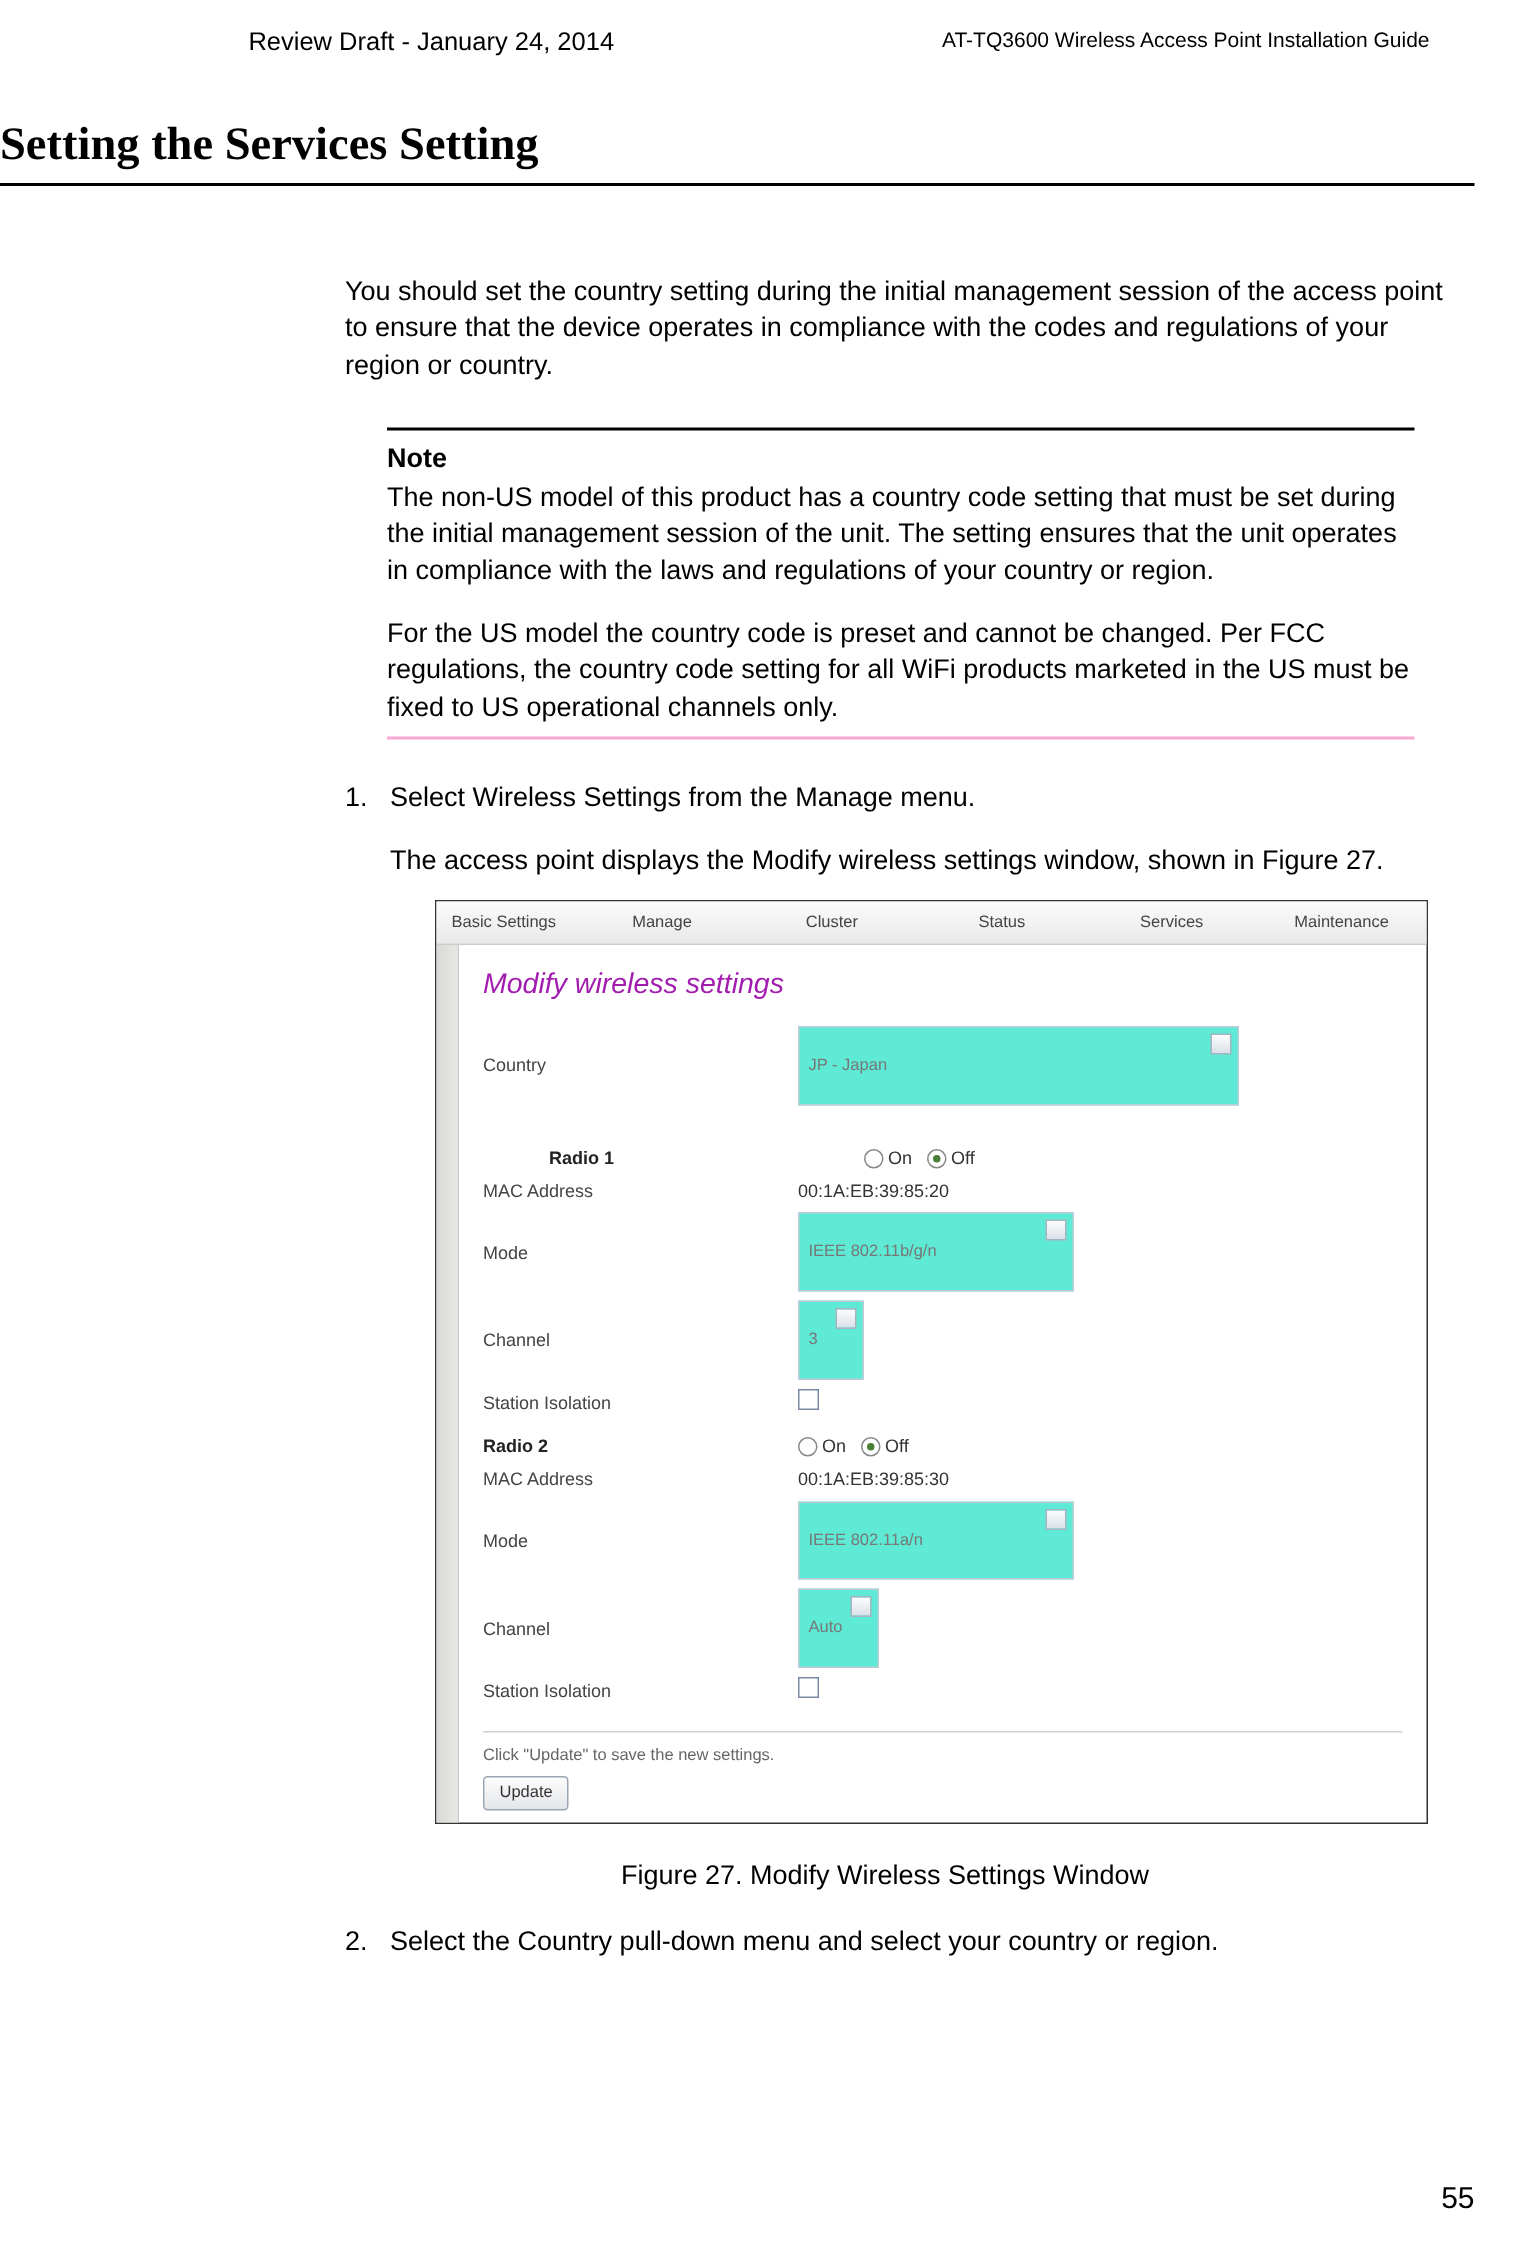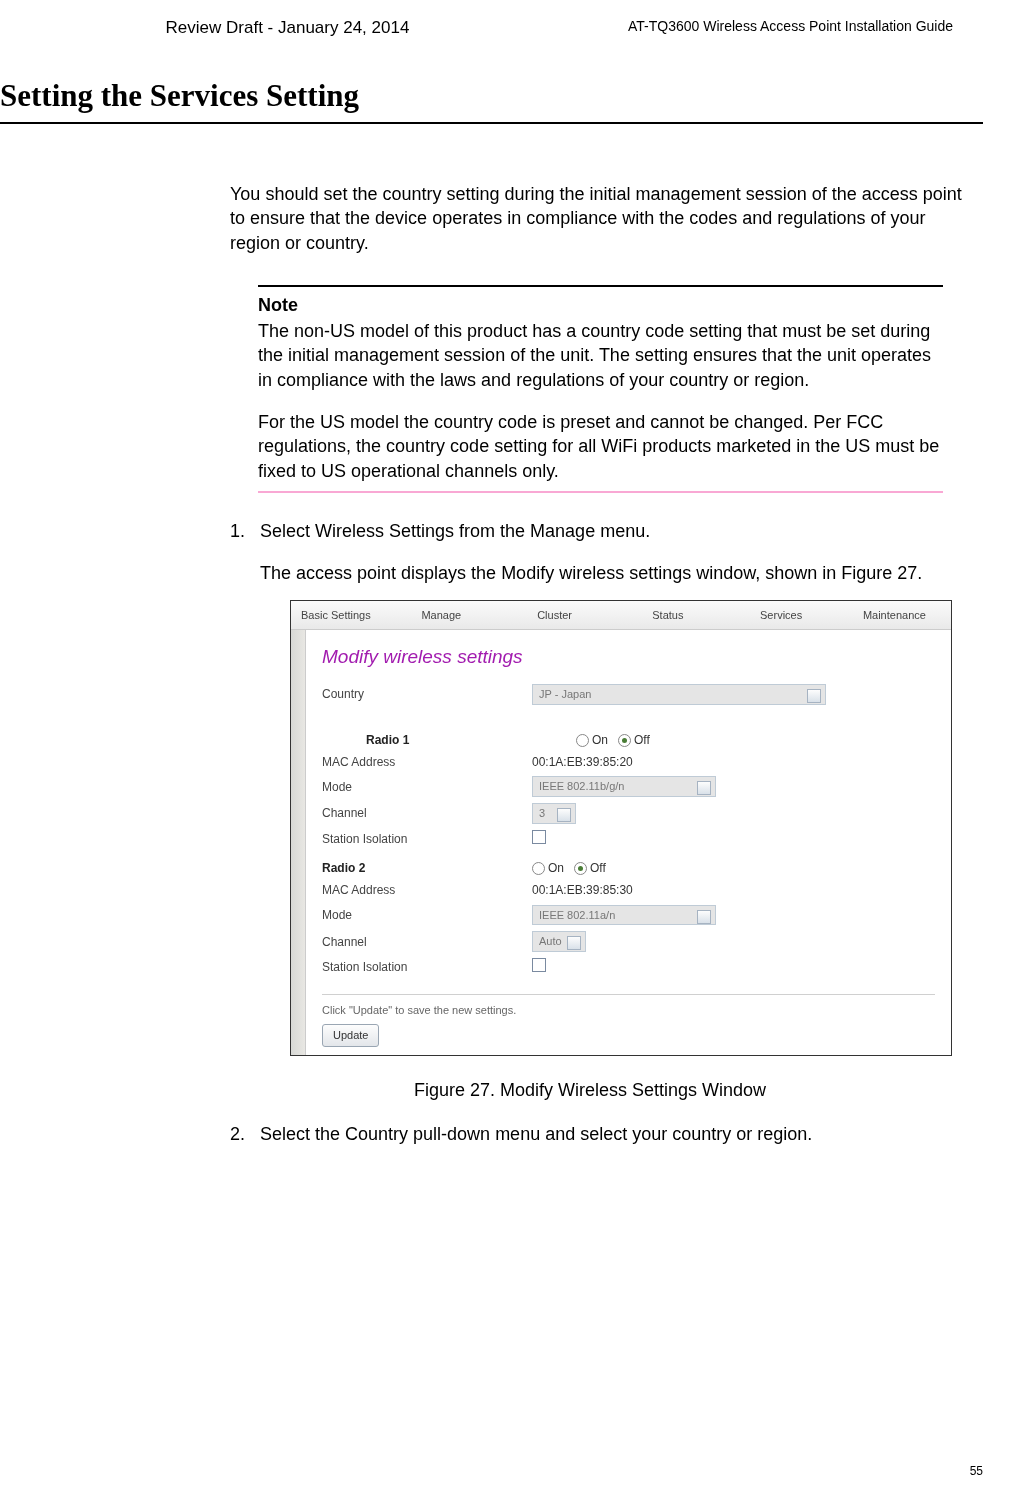--- a/index.html
+++ b/index.html
@@ -24,30 +24,30 @@
   .fig-tabs div{padding:7px 10px;flex:1;text-align:center;}
   .fig-tabs div:first-child{flex:0 0 auto;padding-right:14px;}
   .fig-main{display:flex;}
   .fig-side{width:14px;background:linear-gradient(to right,#d8d9d6,#e8e7e3);border-right:1px solid #ccc;}
   .fig-content{flex:1;padding:10px 16px 8px 16px;}
   .fig-h1{font-style:italic;font-family:Verdana,Arial,sans-serif;font-size:19px;color:#a21caf;margin:4px 0 14px 0;font-weight:normal;}
   .row{display:flex;align-items:center;font-size:12px;color:#444;margin:6px 0;}
   .row .lab{width:210px;}
   .row .val{color:#333;}
   .row .bold{font-weight:bold;color:#222;}
-  .sel{display:inline-block;border:1px solid #bfcbd6;background:#e5e5e5;padding:2px 6px;min-width:170px;font-size:11px;color:#777;position:relative;}
+  .sel{display:inline-block;border:1px solid #bfcbd6;background:#5eead4;padding:18px 6px;min-width:170px;font-size:11px;color:#777;position:relative;}
   .sel-wide{min-width:280px;}
   .sel::after{content:"";position:absolute;right:4px;top:4px;width:12px;height:12px;border:1px solid #a6b3c2;background:linear-gradient(#fdfdfd,#d9e1e9);}
   .radio{display:inline-block;width:11px;height:11px;border:1px solid #888;border-radius:50%;vertical-align:middle;margin:0 3px 1px 0;background:#fff;}
   .radio.checked::after{content:"";display:block;width:5px;height:5px;border-radius:50%;background:#4a7d36;margin:3px;}
   .chk{display:inline-block;width:12px;height:12px;border:1px solid #7a8aa0;background:#fff;}
   .hr-note{font-size:11px;color:#666;margin-top:18px;border-top:1px solid #d0d0d0;padding-top:8px;}
   .update-btn{display:inline-block;border:1px solid #9aa6b3;border-radius:3px;padding:3px 10px;font-size:11px;color:#333;background:linear-gradient(#fdfdfd,#e3e6ea);margin-top:6px;}
   .fig-caption{text-align:center;font-size:18px;margin:22px 0 20px 30px;width:660px;}
-  .pgnum{position:absolute;bottom:22px;right:30px;font-size:12px;margin-top:12px;}
+  .pgnum{position:absolute;bottom:22px;right:30px;font-size:20px;margin-top:12px;}
 </style>
 </head>
 <body>
 
 <div class="page">
   <div class="topline">
     <div class="draft">Review Draft - January 24, 2014</div>
     <div class="guide">AT-TQ3600 Wireless Access Point Installation Guide</div>
   </div>
 

